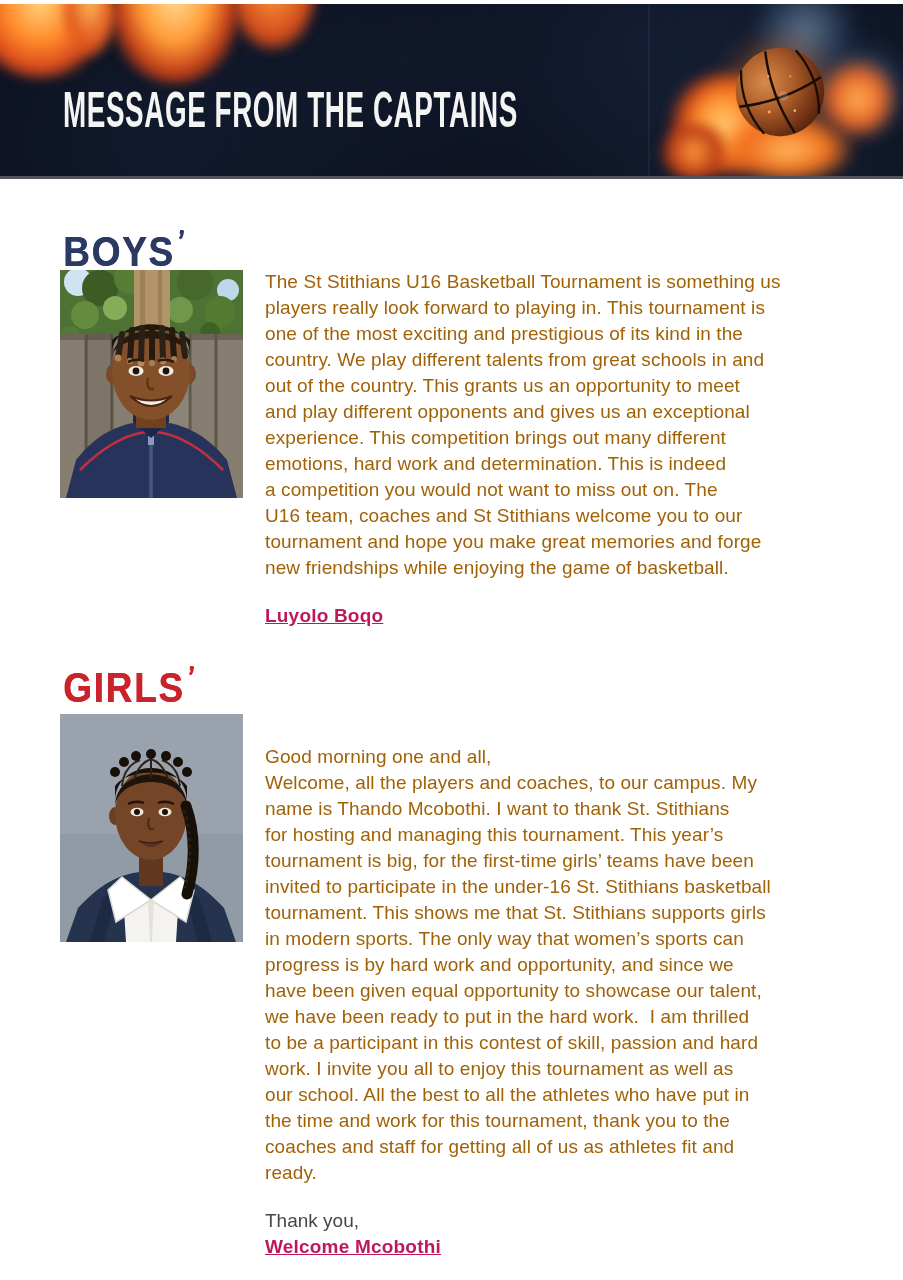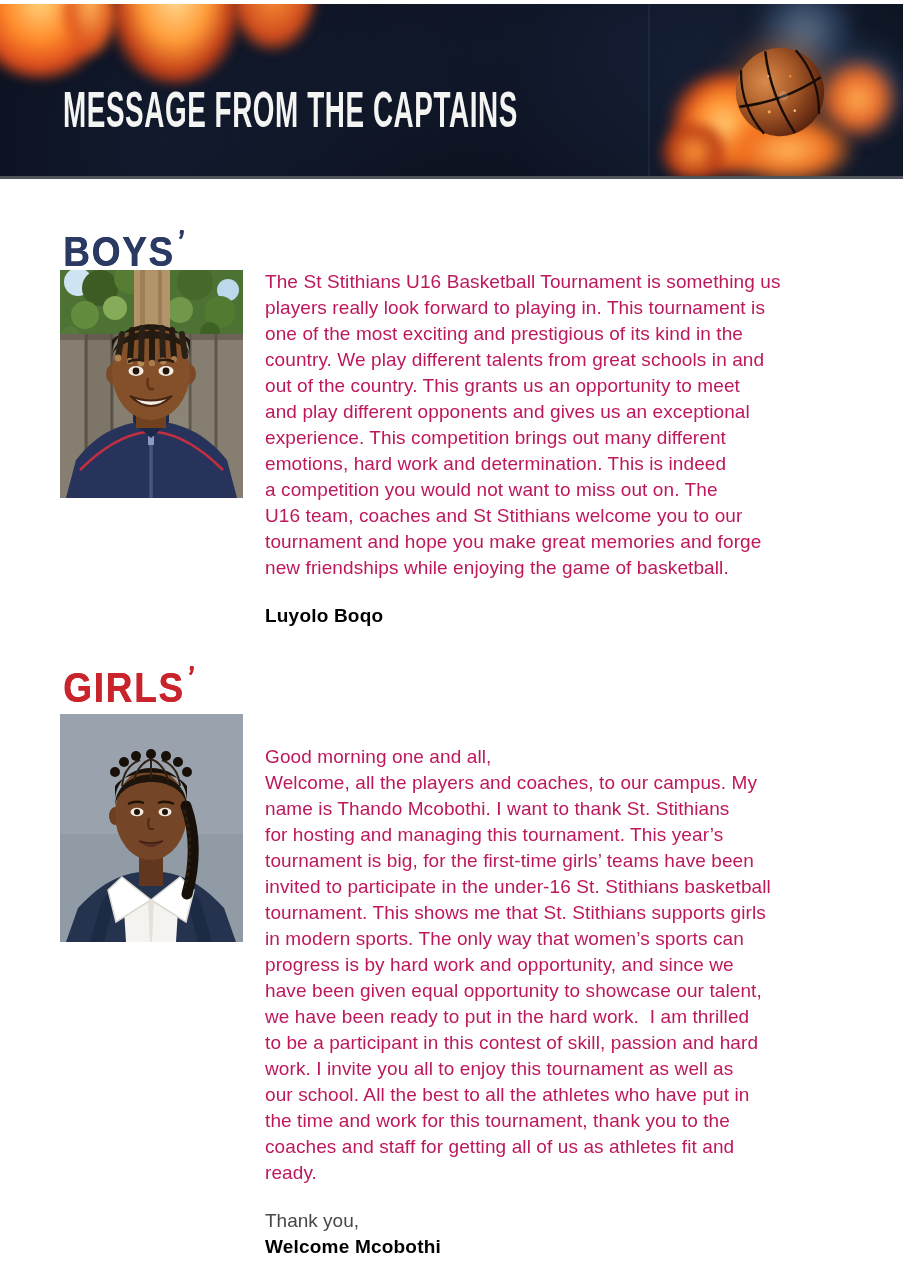--- a/index.html
+++ b/index.html
@@ -76,25 +76,25 @@
   .photo { position:absolute; left:60px; width:183px; height:228px; overflow:hidden; }
   .photo-boys  { top:270px; }
   .photo-girls { top:714px; }
   .photo svg { display:block; width:183px; height:228px; }
 
   
   .msg-col { position:absolute; left:265px; width:630px; }
   .msg-col-boys  { top:269px; }
   .msg-col-girls { top:744px; }
   .message {
-    font-size:19px; line-height:26px; color:#be185d; white-space:pre;
+    font-size:19px; line-height:26px; color:#a16207; white-space:pre;
     letter-spacing:0.1px;
   }
   .signature { margin-top:22px; font-size:19px; line-height:26px; color:#474747; }
-  .signature .sig-name { font-weight:700; color:#000000; letter-spacing:0.2px; }
+  .signature .sig-name { font-weight:700; color:#be185d; letter-spacing:0.2px;text-decoration:underline; }
   .msg-col-girls .signature { }
 </style>
 </head>
 <body>
 
 <div class="page">
 
   <header class="hero">
     <div class="seam"></div>
     <div class="flame f1"></div>

